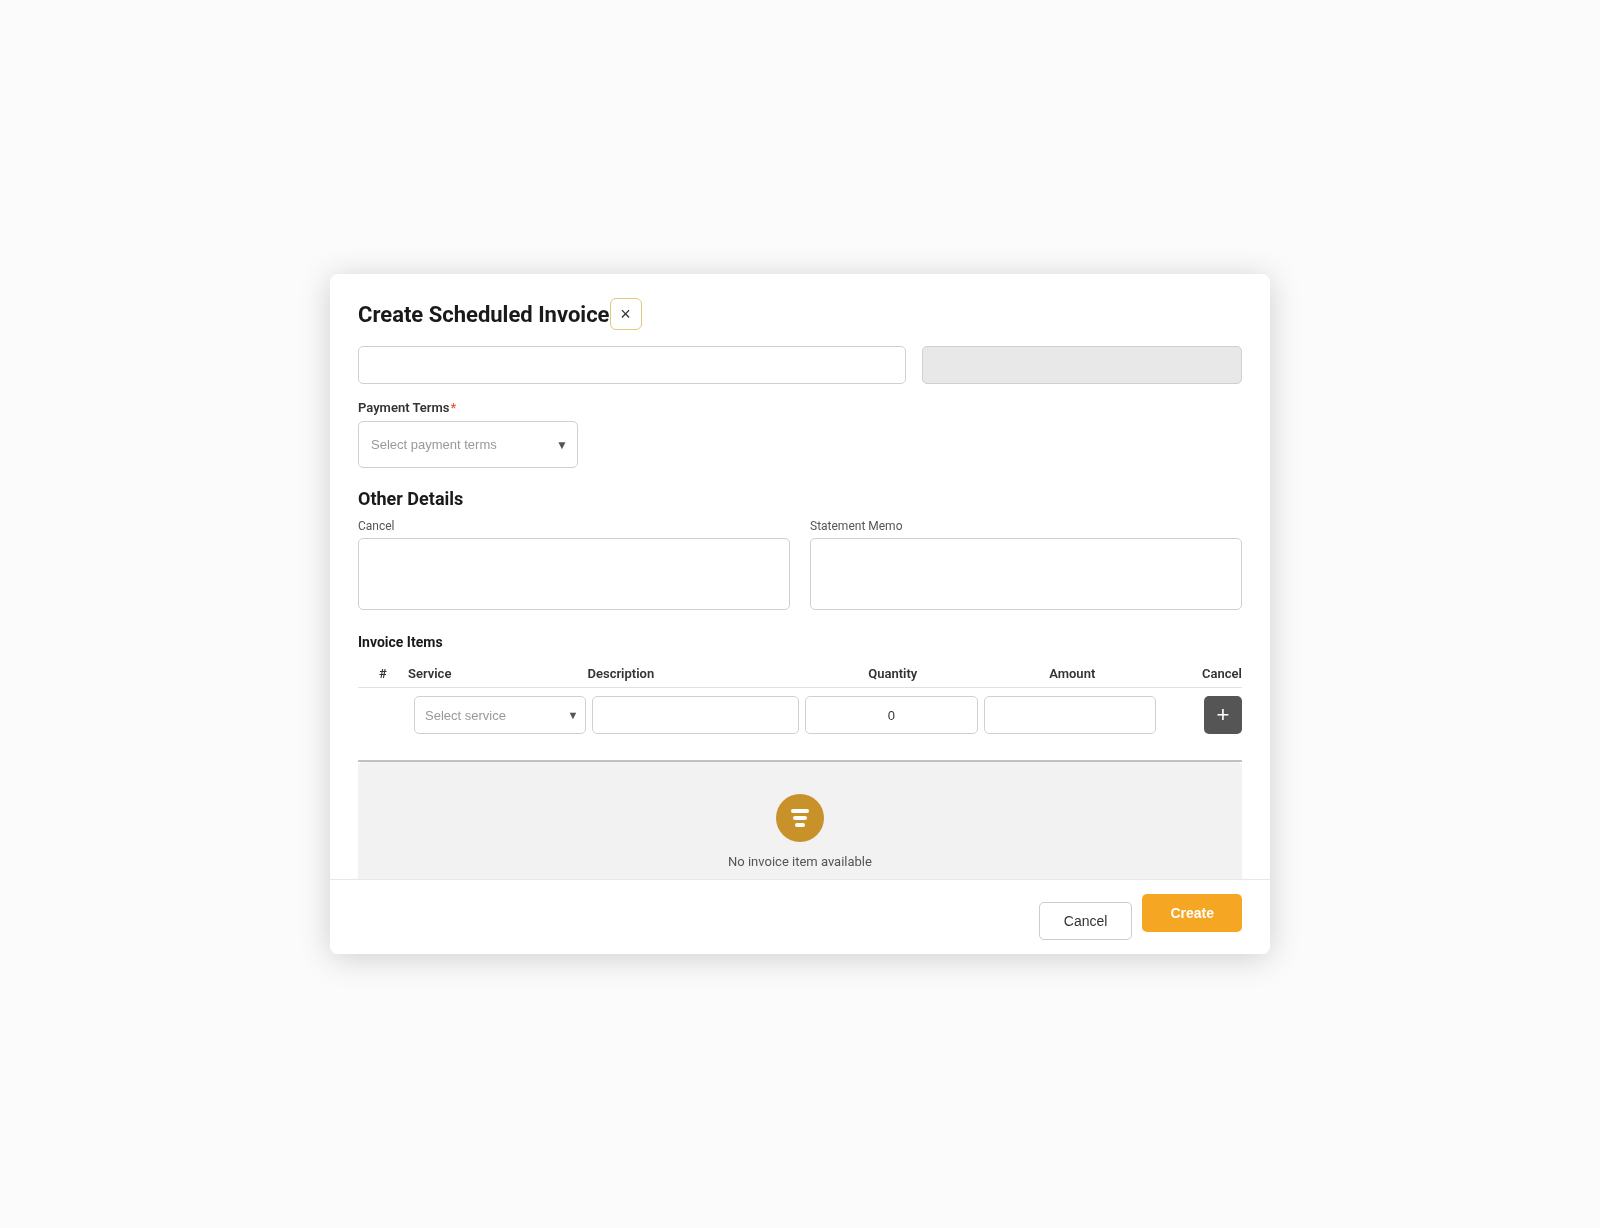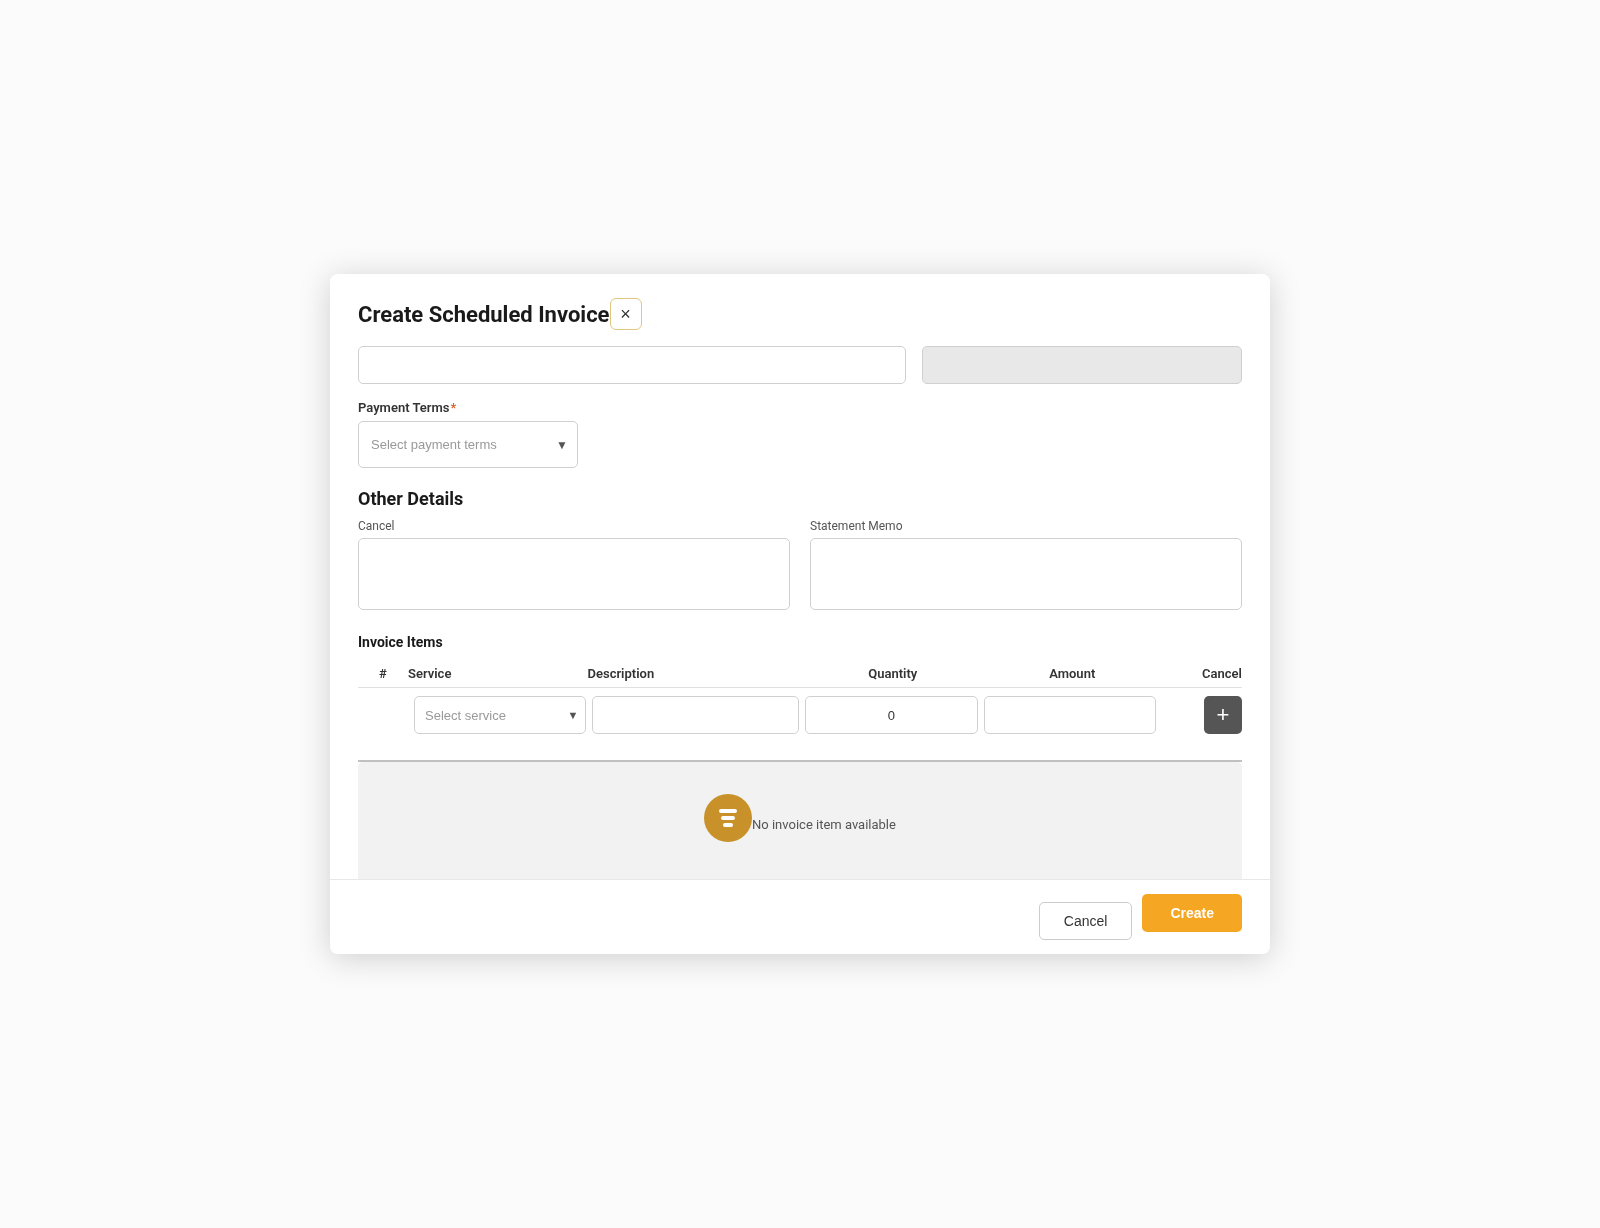--- a/index.html
+++ b/index.html
@@ -288,21 +288,21 @@
       display: flex;
       align-items: center;
       justify-content: center;
       justify-self: end;
     }
 
     .empty-state {
       background: #f2f2f2;
       border-radius: 5px;
       display: flex;
-      flex-direction: row;
+      flex-direction: column;
       align-items: center;
       justify-content: center;
       padding: 32px 0 28px 0;
       margin-top: 0;
     }
 
     .empty-icon {
       width: 48px;
       height: 48px;
       background: #c8912a;

